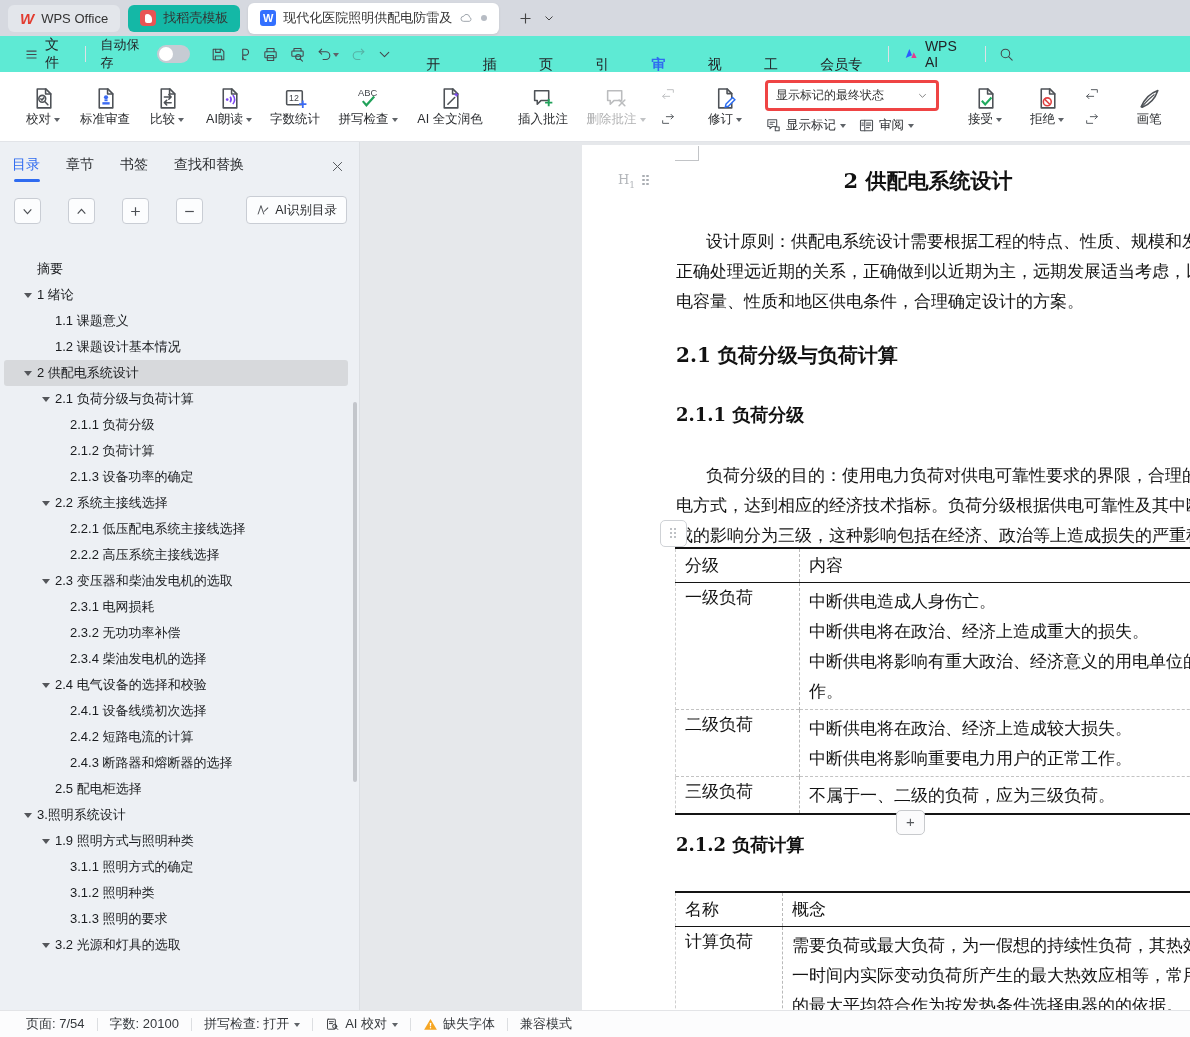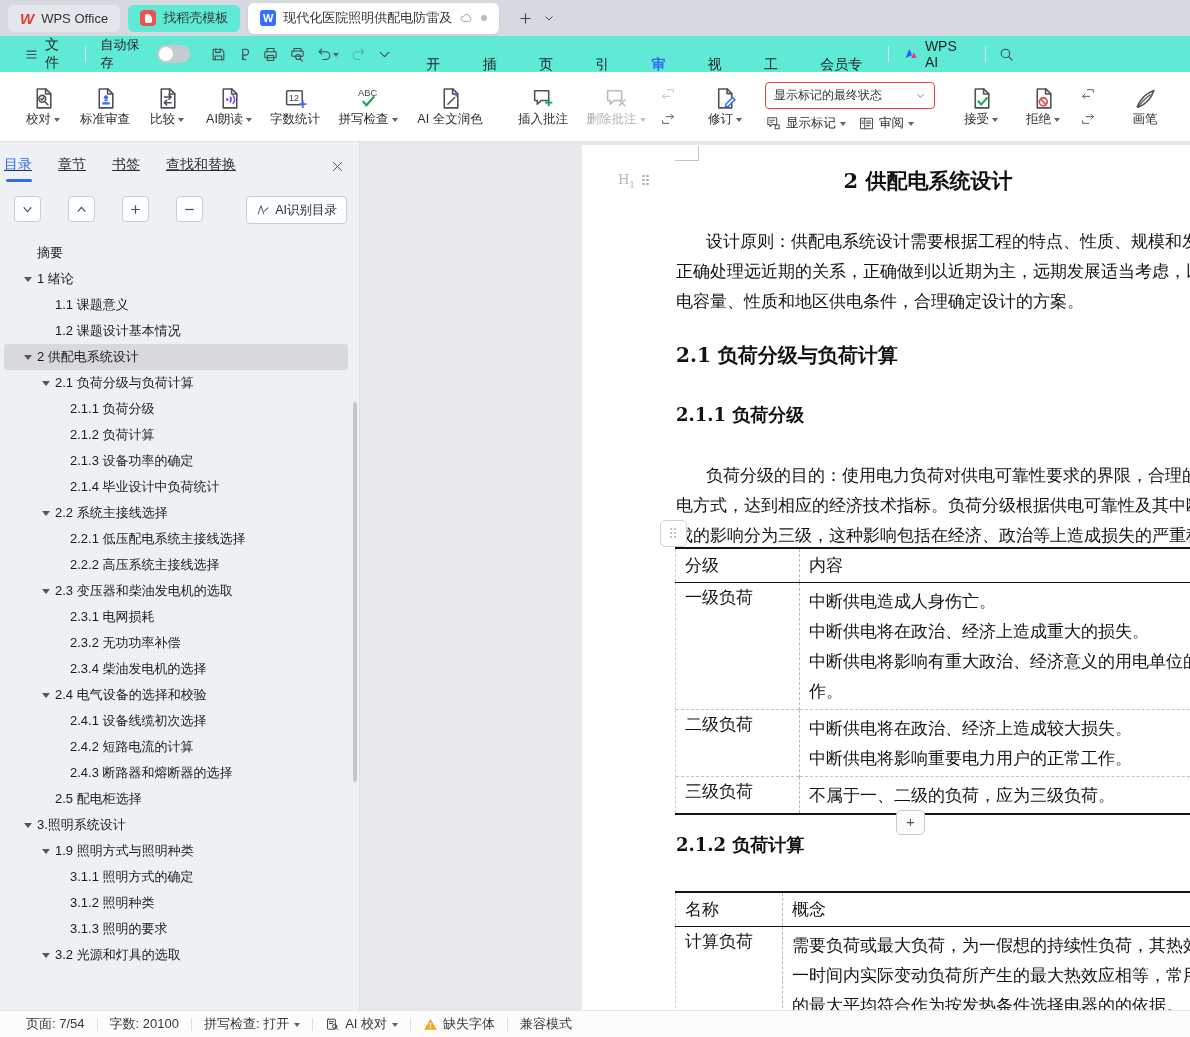--- a/index.html
+++ b/index.html
@@ -5,21 +5,21 @@
   html,body{margin:0;padding:0;width:1190px;height:1037px;overflow:hidden;
     font-family:"Liberation Sans","DejaVu Sans",sans-serif;background:#fff;
     -webkit-font-smoothing:antialiased;color:#2b2d30;}
   svg{display:block}
   
   #tabbar{position:absolute;left:0;top:0;width:1190px;height:36px;background:#d6d9e0;
     display:flex;align-items:center;}
   .wtab{height:27px;border-radius:6px;display:flex;align-items:center;padding:0 12px;
     font-size:13px;color:#333;margin-left:8px;gap:7px;white-space:nowrap;}
   .wtab.t1{background:#e3e6eb;}
-  .wtab.t2{background:#5eead4;}
+  .wtab.t2{background:#14b8a6;}
   .wtab.active{background:#fff;height:31px;box-shadow:0 1px 3px rgba(0,0,0,.08);}
   .wlogo{font-weight:900;color:#e23c30;font-size:15px;font-style:italic;}
   .docicon{width:16px;height:16px;border-radius:3px;background:#3370ff;color:#fff;
     font-size:11px;font-weight:bold;display:flex;align-items:center;justify-content:center;}
   .tplicon{width:16px;height:16px;border-radius:4px;background:#e85454;display:flex;
     align-items:center;justify-content:center;}
   .tplicon span{width:7px;height:9px;background:#fff;border-radius:2px 5px 2px 2px;}
   .syncdot{width:6px;height:6px;border-radius:50%;background:#b7bcc4;}
   .tbbtn{width:24px;height:24px;display:flex;align-items:center;justify-content:center;color:#444;}
   
@@ -48,42 +48,42 @@
   .rbtn{display:flex;flex-direction:column;align-items:center;justify-content:center;
     min-width:54px;gap:0;padding:0 3px;}
   .rbtn .ric svg{width:25px;height:25px;}
   .rlb{font-size:12.5px;color:#2b2d30;display:flex;align-items:center;gap:3px;white-space:nowrap;}
   .ric{color:#4e5257}
   .dis{opacity:.38}
   .side-col{display:flex;flex-direction:column;gap:5px;margin-left:2px;}
   .sbtn{width:22px;height:20px;display:flex;align-items:center;justify-content:center;color:#5a5e63;}
   .sbtn svg{width:16px;height:16px}
   .track-stack{display:flex;flex-direction:column;gap:6px;margin-left:8px;}
-  .rselect{width:152px;height:25px;border:1px solid #ef4444;border-radius:4px;background:#fff;
+  .rselect{width:152px;height:25px;border:3px solid #ef4444;border-radius:4px;background:#fff;
     display:flex;align-items:center;justify-content:space-between;padding:0 8px;font-size:12px;color:#333;}
   .minirow{display:flex;gap:12px;}
   .mini{display:flex;align-items:center;gap:4px;font-size:12.5px;color:#2b2d30;white-space:nowrap;}
   .mini svg{width:17px;height:17px}
   
   #sidebar{position:absolute;left:0;top:142px;width:360px;height:868px;background:#edf0f4;
     border-right:1px solid #dcdfe3;box-sizing:border-box;overflow:hidden;}
-  .stabs{display:flex;align-items:center;padding:14px 14px 0 4px;gap:26px;font-size:14px;color:#2b2d30;text-decoration:underline;}
+  .stabs{display:flex;align-items:center;padding:14px 14px 0 12px;gap:26px;font-size:14px;color:#2b2d30;}
   .stab{position:relative;padding-bottom:8px;}
   .stab.active{color:#2f6bf0;}
   .stab.active::after{content:"";position:absolute;left:2px;bottom:0;width:26px;height:3px;
     border-radius:2px;background:#2f6bf0;}
   .sclose{margin-left:auto;color:#55585c;margin-bottom:6px;}
-  .stools{display:flex;align-items:flex-start;padding:14px 12px 0 14px;gap:27px;}
+  .stools{display:flex;align-items:flex-end;padding:14px 12px 0 14px;gap:27px;}
   .tbtn{width:25px;height:24px;background:#fcfdfe;border:1px solid #c9cdd4;border-radius:4px;
     display:flex;align-items:center;justify-content:center;color:#4c4f54;}
   .tbtn svg{width:13px;height:13px}
   .aibtn{margin-left:auto;height:26px;background:#fcfdfe;border:1px solid #c9cdd4;border-radius:4px;
     display:flex;align-items:center;gap:5px;padding:0 9px;font-size:12.5px;color:#2b2d30;}
   .aibtn svg{width:14px;height:14px}
-  #toclist{position:absolute;left:0;top:98px;width:352px;}
+  #toclist{position:absolute;left:0;top:114px;width:352px;}
   .toc-item{height:26px;display:flex;align-items:center;font-size:13px;color:#1a1c1f;
     white-space:nowrap;border-radius:3px;margin:0 4px;}
   .toc-item.selected{background:#d7d9dc;}
   .tarrow{width:0;height:0;border:4px solid transparent;border-top:5.5px solid #54565a;
     display:inline-block;margin:5px 5px 0 0;flex:none;}
   #sscroll{position:absolute;right:2px;top:260px;width:4px;height:380px;border-radius:2px;background:#c3c6cb;}
   
   #docarea{position:absolute;left:360px;top:142px;width:830px;height:868px;background:#e6e8eb;overflow:hidden;}
   #page{position:absolute;left:222px;top:3px;width:1100px;height:900px;background:#fff;}
   .serif{font-family:"DejaVu Serif","Liberation Serif",serif;}
@@ -596,23 +596,20 @@
       </div>
       <div class="toc-item" style="padding-left: 66px;">
         <span>2.1.1 负荷分级</span>
       </div>
       <div class="toc-item" style="padding-left: 66px;">
         <span>2.1.2 负荷计算</span>
       </div>
       <div class="toc-item" style="padding-left: 66px;">
         <span>2.1.3 设备功率的确定</span>
       </div>
-      <div class="toc-item" style="padding-left: 66px;">
-        <span>2.1.4 毕业设计中负荷统计</span>
-      </div>
       <div class="toc-item" style="padding-left: 38px;">
         <span class="tarrow"></span>
         <span>2.2 系统主接线选择</span>
       </div>
       <div class="toc-item" style="padding-left: 66px;">
         <span>2.2.1 低压配电系统主接线选择</span>
       </div>
       <div class="toc-item" style="padding-left: 66px;">
         <span>2.2.2 高压系统主接线选择</span>
       </div>

